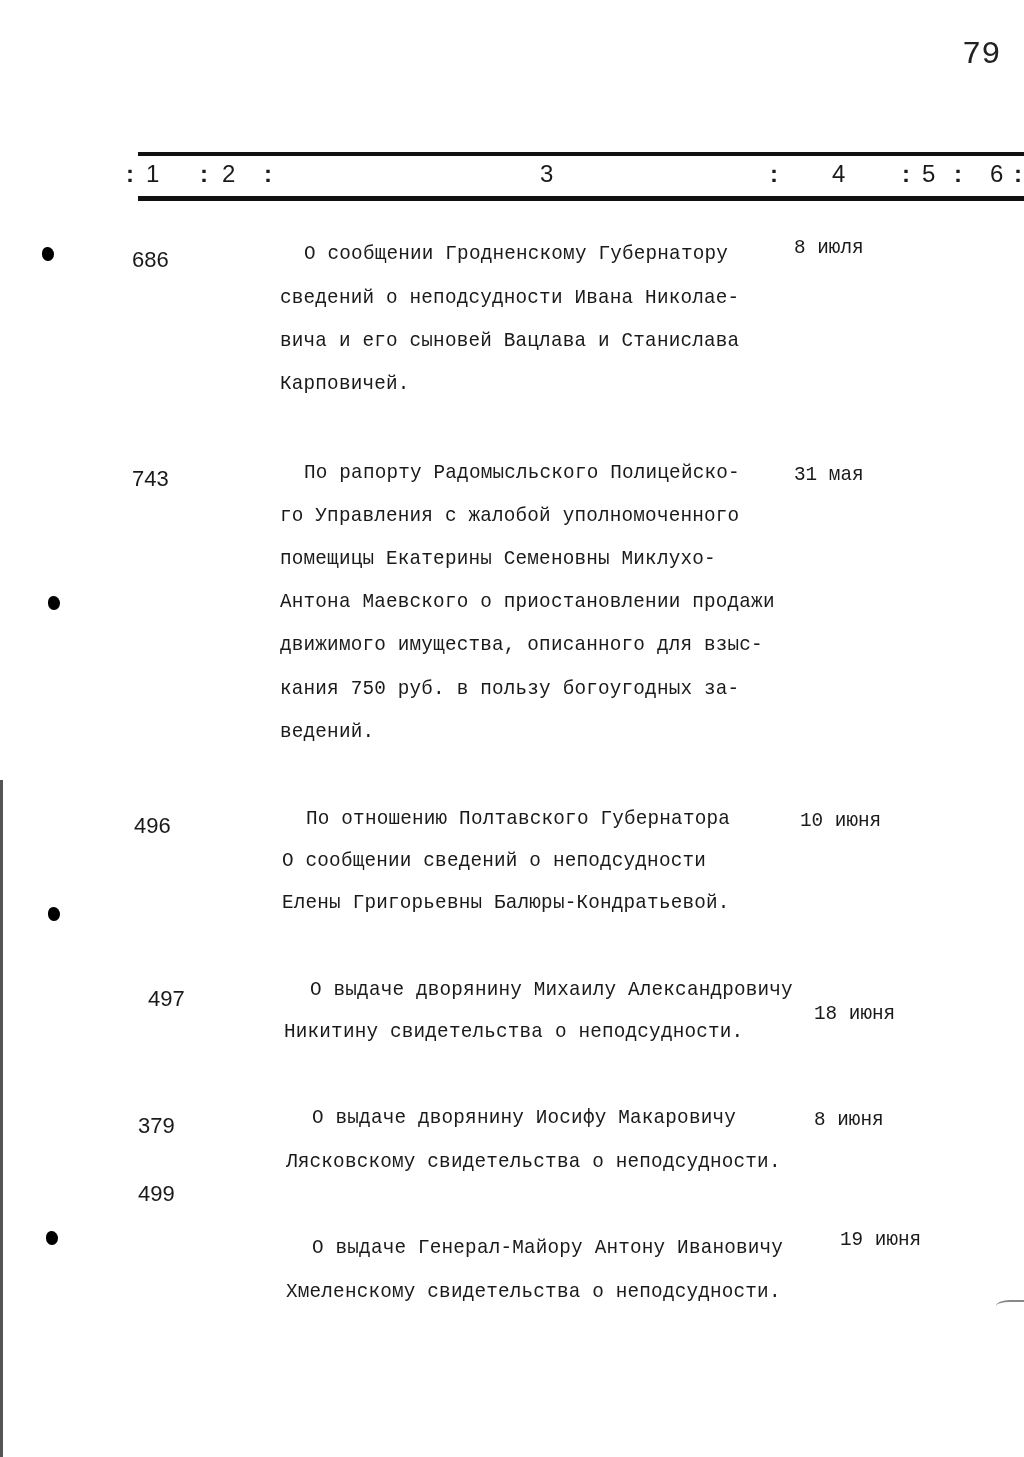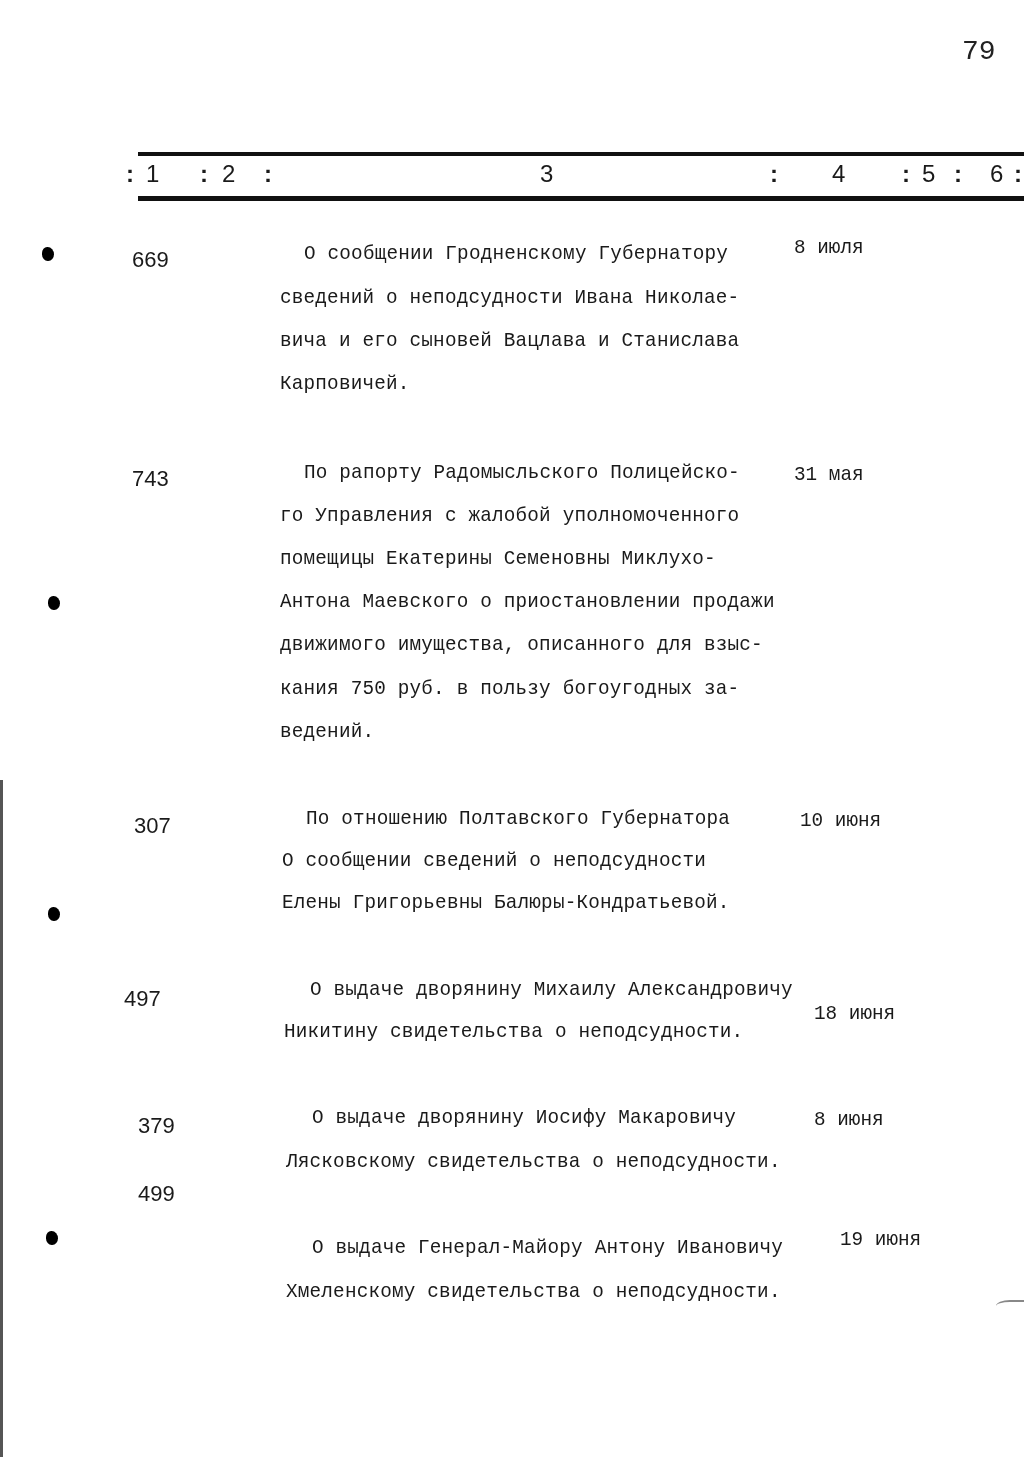--- a/index.html
+++ b/index.html
@@ -6,21 +6,21 @@
   body {
     width: 1024px; height: 1457px;
     background: #ffffff;
     position: relative;
     overflow: hidden;
     font-family: "Liberation Mono", "DejaVu Sans Mono", monospace;
     color: #1a1a1a;
   }
   .page-number {
     position: absolute; left: 962px; top: 36px;
-    font-size: 28px; color: #222;
+    font-size: 32px; color: #222;
   }
   .rule {
     position: absolute; left: 138px; right: 0;
     background: #111;
   }
   .rule.top { top: 152px; height: 4px; }
   .rule.bottom { top: 196px; height: 5px; }
   .header-row {
     position: absolute; top: 160px; left: 0; right: 0; height: 34px;
     font-family: "Liberation Sans", "DejaVu Sans", sans-serif;
@@ -73,50 +73,50 @@
   <span class="hcell" style="left:832px">4</span>
   <span class="sep" style="left:902px">:</span>
   <span class="hcell" style="left:922px">5</span>
   <span class="sep" style="left:954px">:</span>
   <span class="hcell" style="left:990px">6</span>
   <span class="sep" style="left:1014px">:</span>
 </div>
 <div class="rule bottom"></div>
 
 <div class="entry">
-  <span class="entry-num" style="left:132px;top:247px">669</span>
+  <span class="entry-num" style="left:132px;top:247px">686</span>
   <span class="entry-line" style="left:304px;top:242px">О сообщении Гродненскому Губернатору</span>
   <span class="entry-line" style="left:280px;top:286px">сведений о неподсудности Ивана Николае-</span>
   <span class="entry-line" style="left:280px;top:329px">вича и его сыновей Вацлава и Станислава</span>
   <span class="entry-line" style="left:280px;top:372px">Карповичей.</span>
   <span class="entry-date" style="left:794px;top:236px">8 июля</span>
 </div>
 
 <div class="entry">
   <span class="entry-num" style="left:132px;top:466px">743</span>
   <span class="entry-line" style="left:304px;top:461px">По рапорту Радомысльского Полицейско-</span>
   <span class="entry-line" style="left:280px;top:504px">го Управления с жалобой уполномоченного</span>
   <span class="entry-line" style="left:280px;top:547px">помещицы Екатерины Семеновны Миклухо-</span>
   <span class="entry-line" style="left:280px;top:590px">Антона Маевского о приостановлении продажи</span>
   <span class="entry-line" style="left:280px;top:633px">движимого имущества, описанного для взыс-</span>
   <span class="entry-line" style="left:280px;top:677px">кания 750 руб. в пользу богоугодных за-</span>
   <span class="entry-line" style="left:280px;top:720px">ведений.</span>
   <span class="entry-date" style="left:794px;top:463px">31 мая</span>
 </div>
 
 <div class="entry">
-  <span class="entry-num" style="left:134px;top:813px">307</span>
+  <span class="entry-num" style="left:134px;top:813px">496</span>
   <span class="entry-line" style="left:306px;top:807px">По отношению Полтавского Губернатора</span>
   <span class="entry-line" style="left:282px;top:849px">О сообщении сведений о неподсудности</span>
   <span class="entry-line" style="left:282px;top:891px">Елены Григорьевны Балюры-Кондратьевой.</span>
   <span class="entry-date" style="left:800px;top:809px">10 июня</span>
 </div>
 
 <div class="entry">
-  <span class="entry-num" style="left:124px;top:986px">497</span>
+  <span class="entry-num" style="left:148px;top:986px">497</span>
   <span class="entry-line" style="left:310px;top:978px">О выдаче дворянину Михаилу Александровичу</span>
   <span class="entry-line" style="left:284px;top:1020px">Никитину свидетельства о неподсудности.</span>
   <span class="entry-date" style="left:814px;top:1002px">18 июня</span>
 </div>
 
 <div class="entry">
   <span class="entry-num" style="left:138px;top:1113px">379</span>
   <span class="entry-line" style="left:312px;top:1106px">О выдаче дворянину Иосифу Макаровичу</span>
   <span class="entry-line" style="left:286px;top:1150px">Лясковскому свидетельства о неподсудности.</span>
   <span class="entry-date" style="left:814px;top:1108px">8 июня</span>

